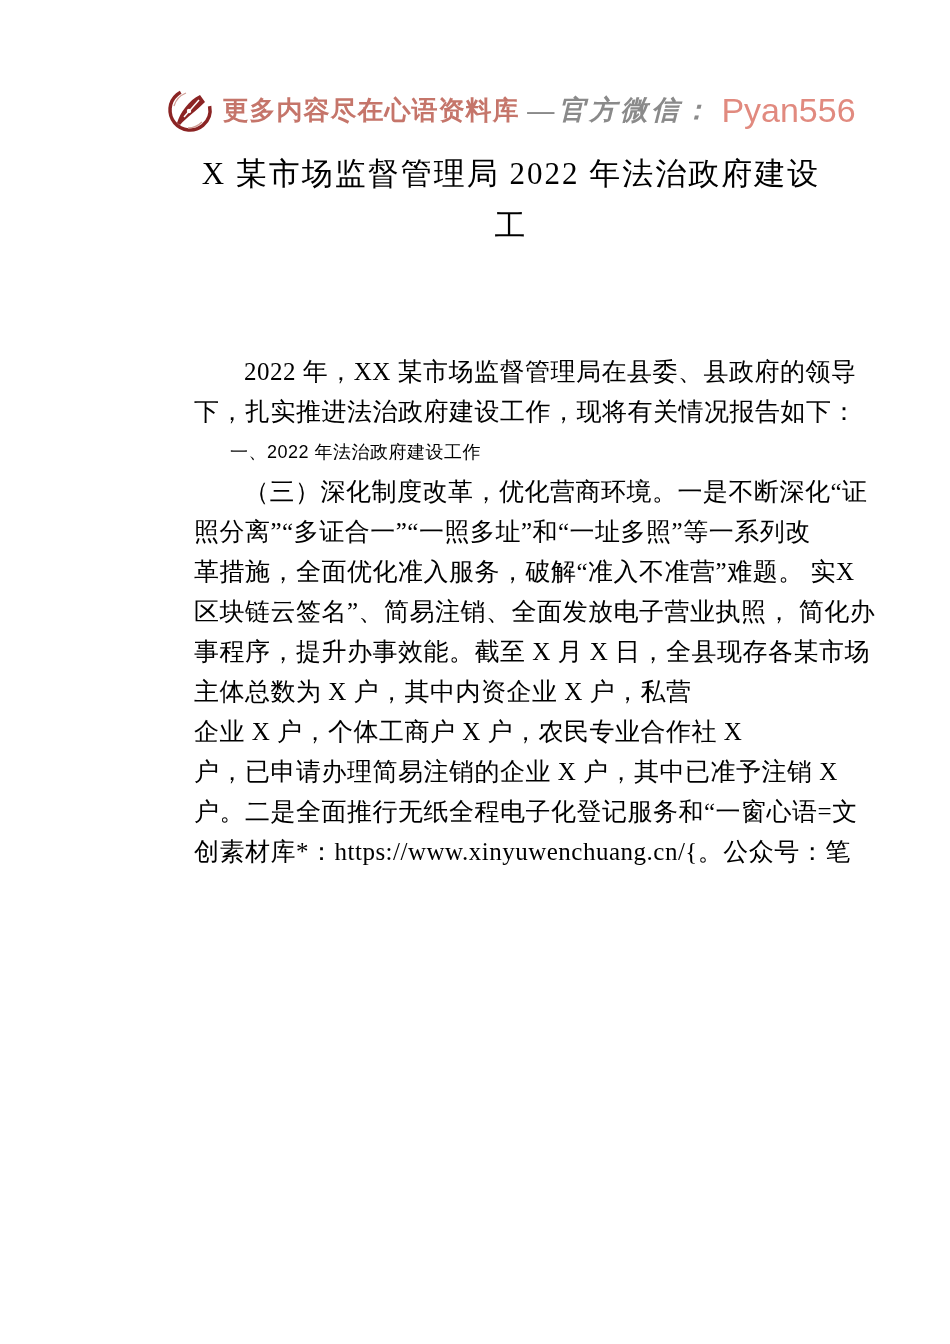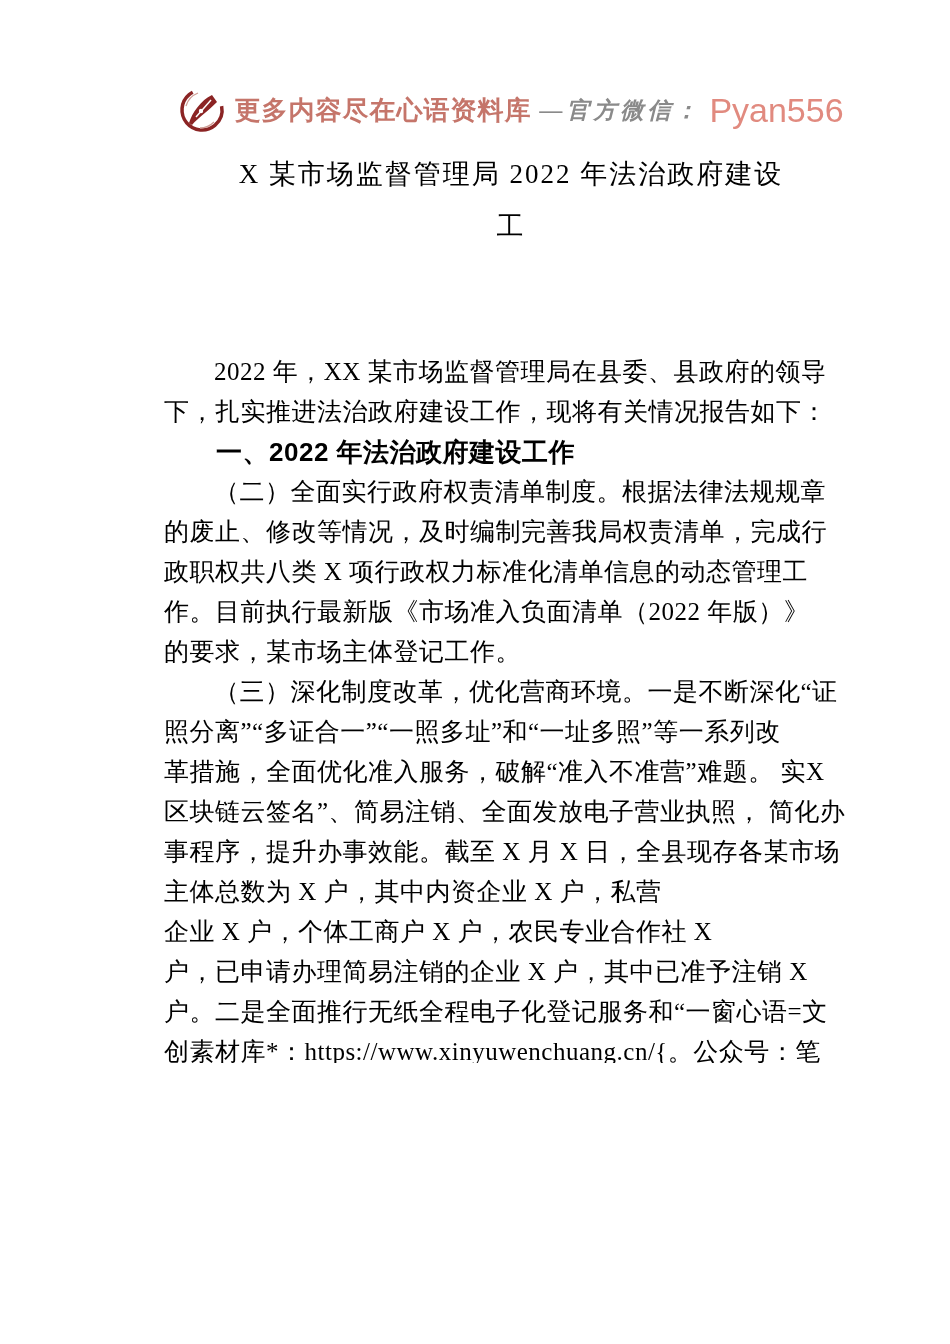--- a/index.html
+++ b/index.html
@@ -37,64 +37,64 @@
     flex: 0 0 auto;
   }
   .promo-text {
     color: var(--promo-text, #c5756a);
     font-size: 26px;
     font-weight: bold;
     letter-spacing: 1px;
   }
   .promo-label {
     color: var(--wechat-label, #8a8a8a);
-    font-size: 23px;
+    font-size: 27px;
     font-style: italic;
     font-weight: bold;
     letter-spacing: 4px;
   }
   .promo-id {
     color: var(--wechat-id, #e18a7f);
     font-size: 34px;
     font-family: "Liberation Sans", "DejaVu Sans", sans-serif;
   }
   
   .title {
     position: absolute;
     top: 148px;
     left: 55px;
     right: 55px;
     text-align: center;
-    font-size: 27px;
+    font-size: 31px;
     line-height: 52px;
     letter-spacing: 2px;
     color: #000;
   }
   .title-line-3 { margin-top: 6px; }
   
   .doc-body {
     position: absolute;
     top: 352px;
-    left: 128px;
+    left: 158px;
     width: 706px;
     font-size: 25px;
     line-height: 40px;
     letter-spacing: 0.5px;
   }
   .para {
     margin: 0;
     text-indent: 2em;
     white-space: pre-wrap;
   }
   .section-heading {
     margin: 0;
     text-indent: 2em;
-    font-size: 26px;
+    font-size: 18px;
     line-height: 40px;
-    font-weight: bold;
+    font-weight: normal;
     font-family: "Liberation Sans", "DejaVu Sans", sans-serif;
     letter-spacing: 0.5px;
   }
   .lead {
     
     font-weight: normal;
   }
 </style>
 </head>
 <body>
@@ -122,25 +122,20 @@
     <div class="title-line">工</div>
   </div>
 
   <main class="doc-body">
     <p class="para">2022 年，XX 某市场监督管理局在县委、县政府的领导
 下，扎实推进法治政府建设工作，现将有关情况报告如下：</p>
 
     <h2 class="section-heading">一、2022 年法治政府建设工作</h2>
 
 
-    <p class="para"><span class="lead">（二）全面实行政府权责清单制度。</span><span>根据法律法规规章
-的废止、修改等情况，及时编制完善我局权责清单，完成行
-政职权共八类 X 项行政权力标准化清单信息的动态管理工
-作。目前执行最新版《市场准入负面清单（2022 年版）》
-的要求，某市场主体登记工作。</span></p>
 
     <p class="para"><span class="lead">（三）深化制度改革，优化营商环境。</span><span>一是不断深化“证
 照分离”“多证合一”“一照多址”和“一址多照”等一系列改
 革措施，全面优化准入服务，破解“准入不准营”难题。 实X
 区块链云签名”、简易注销、全面发放电子营业执照， 简化办
 事程序，提升办事效能。截至 X 月 X 日，全县现存各某市场
 主体总数为 X 户，其中内资企业 X 户，私营
 企业 X 户，个体工商户 X 户，农民专业合作社 X
 户，已申请办理简易注销的企业 X 户，其中已准予注销 X
 户。二是全面推行无纸全程电子化登记服务和“一窗心语=文

